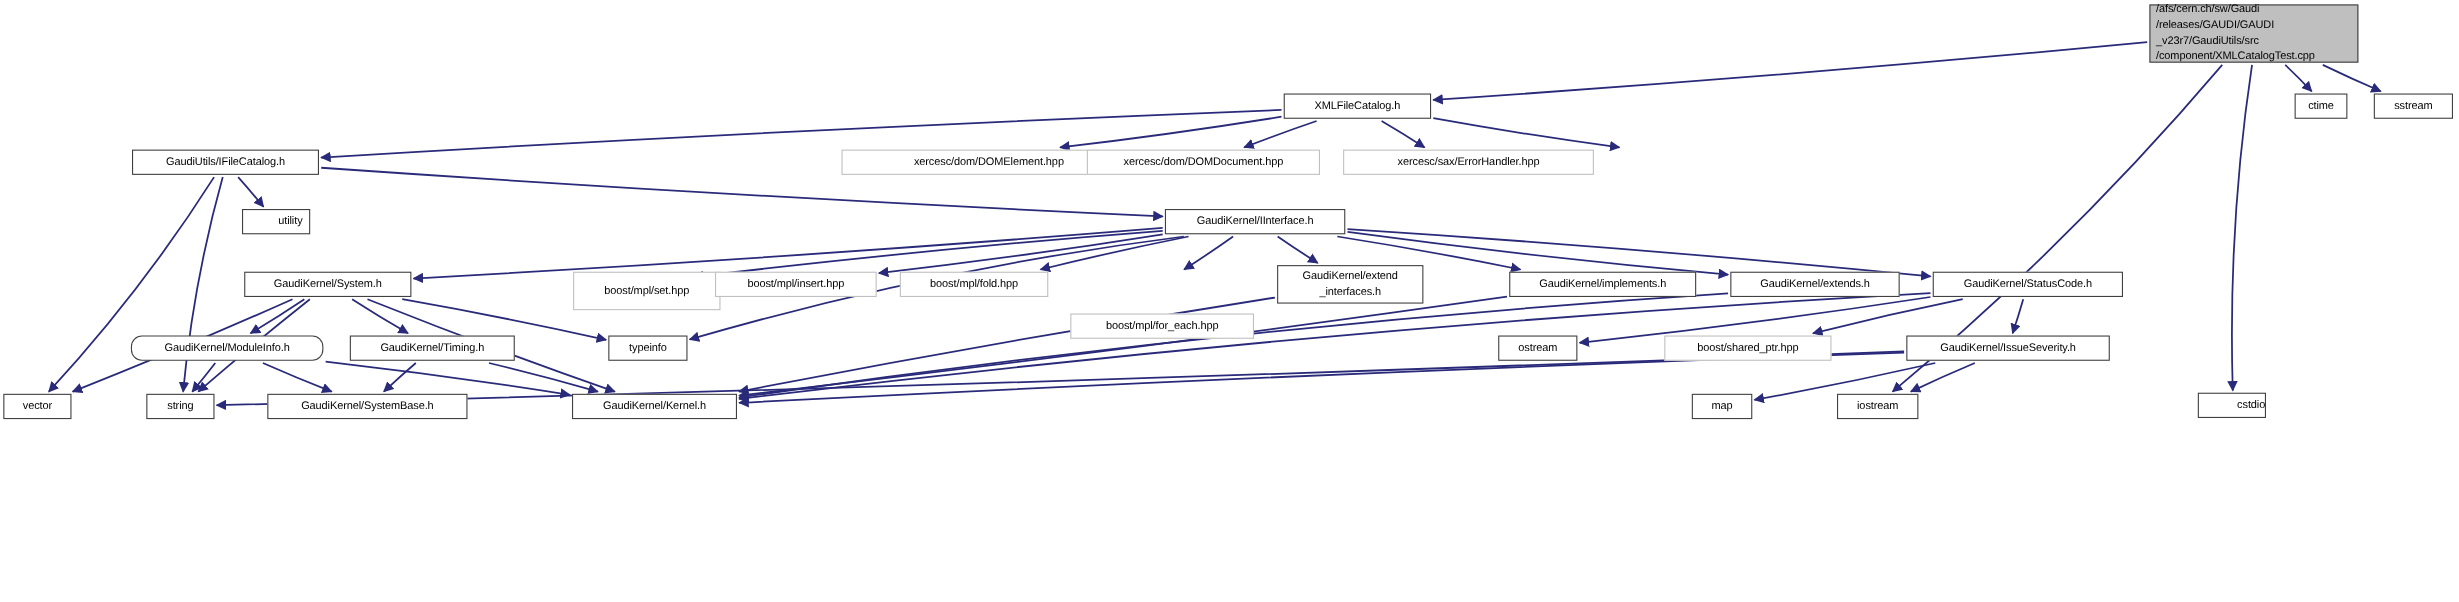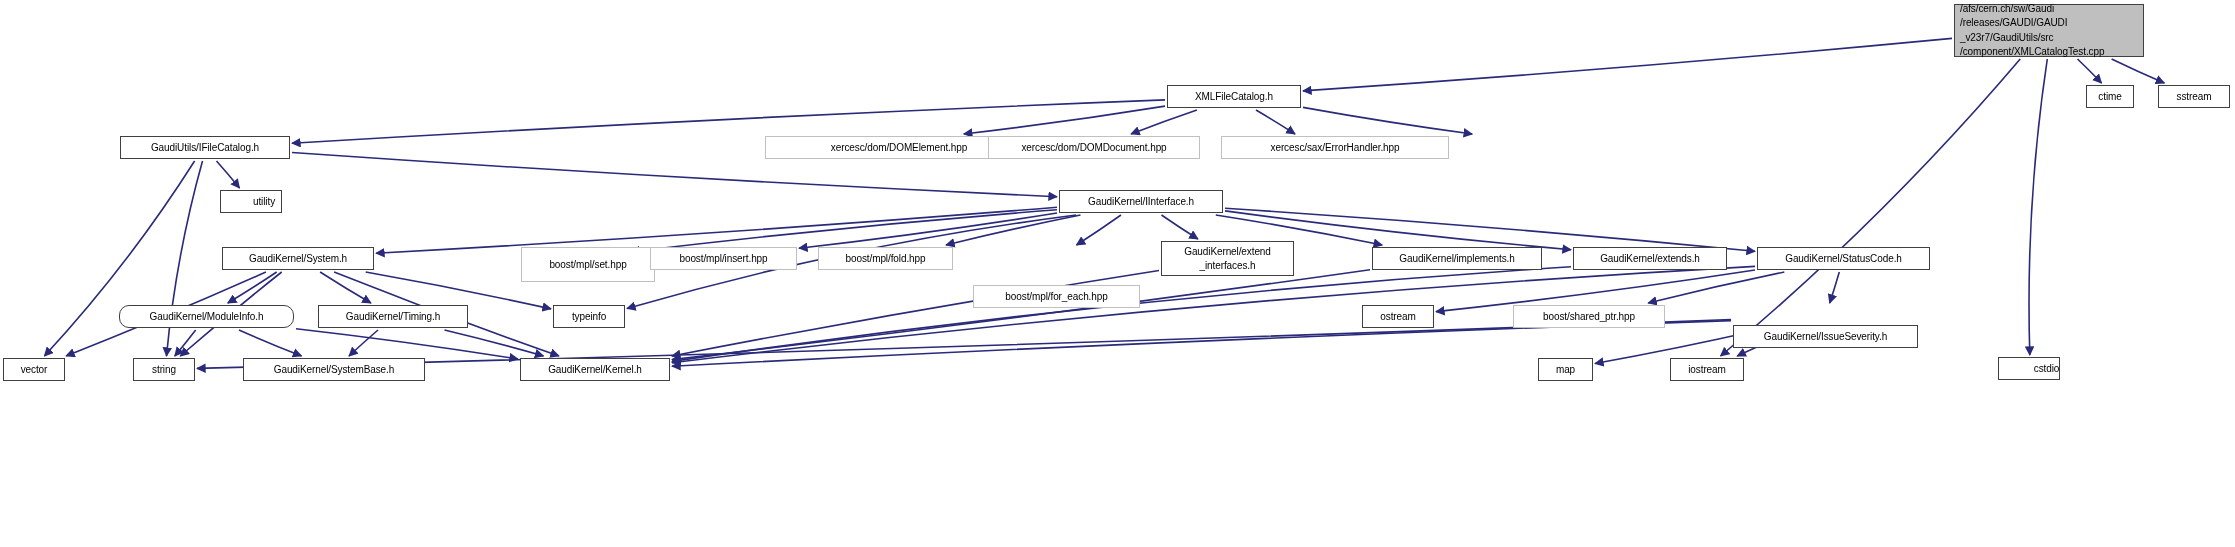--- a/index.html
+++ b/index.html
@@ -132,20 +132,20 @@
     <div class="node strong" style="left: 1161px; top: 241px; width: 133px; height: 35px;">GaudiKernel/extend
 _interfaces.h</div>
     <div class="node strong" style="left: 1372px; top: 247px; width: 170px; height: 23px;">GaudiKernel/implements.h</div>
     <div class="node strong" style="left: 1573px; top: 247px; width: 154px; height: 23px;">GaudiKernel/extends.h</div>
     <div class="node strong" style="left: 1757px; top: 247px; width: 173px; height: 23px;">GaudiKernel/StatusCode.h</div>
     <div class="node strong" style="left: 119px; top: 305px; width: 175px; height: 23px; border-radius: 10px;">GaudiKernel/ModuleInfo.h</div>
     <div class="node strong" style="left: 318px; top: 305px; width: 150px; height: 23px;">GaudiKernel/Timing.h</div>
     <div class="node strong" style="left: 553px; top: 305px; width: 72px; height: 23px;">typeinfo</div>
     <div class="node strong" style="left: 1362px; top: 305px; width: 72px; height: 23px;">ostream</div>
     <div class="node light" style="left: 1513px; top: 305px; width: 152px; height: 23px;">boost/shared_ptr.hpp</div>
-    <div class="node strong" style="left: 1733px; top: 305px; width: 185px; height: 23px; margin-top: 20px;">GaudiKernel/IssueSeverity.h</div>
+    <div class="node strong" style="left: 1733px; top: 305px; width: 185px; height: 23px;">GaudiKernel/IssueSeverity.h</div>
     <div class="node strong" style="left: 3px; top: 358px; width: 62px; height: 23px;">vector</div>
     <div class="node strong" style="left: 133px; top: 358px; width: 62px; height: 23px;">string</div>
     <div class="node strong" style="left: 243px; top: 358px; width: 182px; height: 23px;">GaudiKernel/SystemBase.h</div>
     <div class="node strong" style="left: 520px; top: 358px; width: 150px; height: 23px;">GaudiKernel/Kernel.h</div>
     <div class="node strong" style="left: 1538px; top: 358px; width: 55px; height: 23px;">map</div>
     <div class="node strong" style="left: 1670px; top: 358px; width: 74px; height: 23px;">iostream</div>
   </div>
 
 </body></html>

